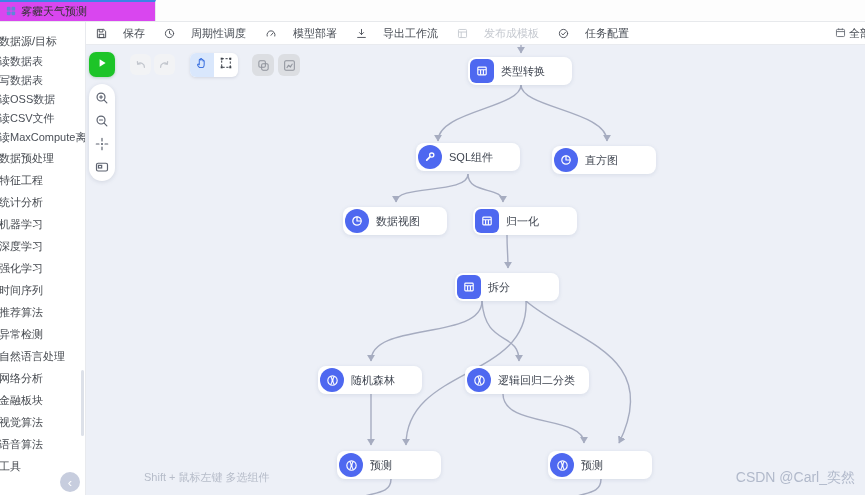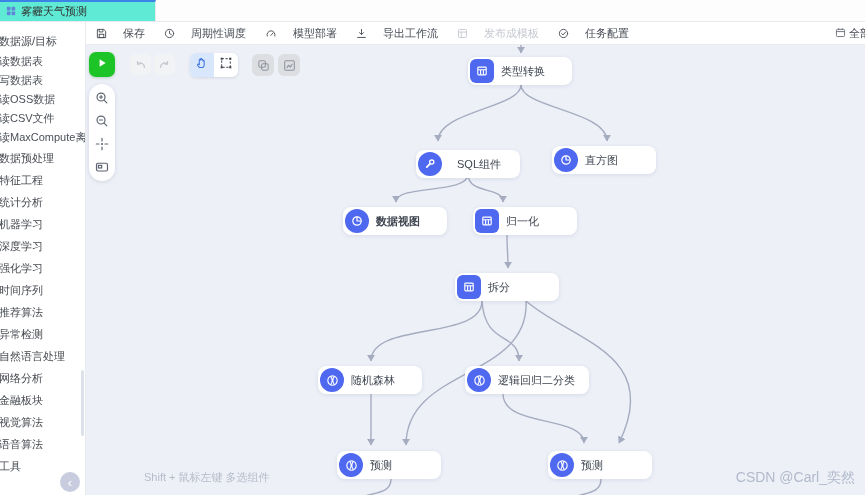--- a/index.html
+++ b/index.html
@@ -2,21 +2,21 @@
 <html><head>
 <meta charset="utf-8">
 <style>
   html,body{margin:0;padding:0;background:#fff;}
   *{box-sizing:border-box;}
   .app{position:relative;width:865px;height:495px;overflow:hidden;
        font-family:"Liberation Sans","DejaVu Sans",sans-serif;background:#fff;}
   
   .tabbar{height:22px;background:#fdfdfd;border-bottom:1px solid #e7e9ec;display:flex;}
   .tab{display:flex;align-items:center;gap:5px;width:156px;padding-left:6px;
-       background:#5eead4;border-top:2px solid #3c83e6;border-right:1px solid #e7e9ec;
+       background:#d946ef;border-top:2px solid #3c83e6;border-right:1px solid #e7e9ec;
        font-size:11px;color:#333;cursor:pointer;}
   
   .main{display:flex;height:473px;}
   .sidebar{position:relative;width:86px;background:#fff;border-right:1px solid #e8eaee;
            overflow:hidden;flex:none;}
   .sb-list{padding-top:8px;}
   .sb-row{white-space:nowrap;margin-left:-5px;padding-left:4px;font-size:11px;color:#4b5058;
           cursor:pointer;height:19px;line-height:19px;}
   .sb-row.category{height:22px;line-height:22px;color:#45494f;}
   .sb-scroll{position:absolute;right:1px;top:348px;width:3px;height:66px;border-radius:2px;
@@ -232,21 +232,21 @@
               <div class="nicon square">
                 <svg width="14" height="14" viewBox="0 0 16 16">
                   <g stroke="#fff" stroke-width="1.3" fill="none">
                     <rect x="3.2" y="3.6" width="9.6" height="8.8" rx="1"></rect>
                     <path d="M3.2 6.6 h9.6 M6.4 6.6 v5.8 M9.6 6.6 v5.8"></path>
                   </g>
                 </svg>
               </div>
               <span class="nlabel">类型转换</span>
             </div>
-            <div class="node" style="left: 330px; top: 105px; gap: 8px;">
+            <div class="node" style="left: 330px; top: 98px;">
               <div class="nicon circle">
                 <svg width="14" height="14" viewBox="0 0 16 16">
                   <g stroke="#fff" fill="none" stroke-linecap="round">
                     <circle cx="10" cy="5.8" r="2.4" stroke-width="1.5"></circle>
                     <path d="M4.3 11.6 L8.2 7.7" stroke-width="2"></path>
                   </g>
                 </svg>
               </div>
               <span class="nlabel">SQL组件</span>
             </div>
@@ -254,21 +254,21 @@
               <div class="nicon circle">
                 <svg width="14" height="14" viewBox="0 0 16 16">
                   <g stroke="#fff" stroke-width="1.4" fill="none" stroke-linecap="round">
                     <circle cx="8" cy="8" r="4.8"></circle>
                     <path d="M8 8 V3.4 M8 8 H12.6"></path>
                   </g>
                 </svg>
               </div>
               <span class="nlabel">直方图</span>
             </div>
-            <div class="node" style="left: 257px; top: 162px; font-weight: bold;">
+            <div class="node" style="left: 257px; top: 162px;">
               <div class="nicon circle">
                 <svg width="14" height="14" viewBox="0 0 16 16">
                   <g stroke="#fff" stroke-width="1.4" fill="none" stroke-linecap="round">
                     <circle cx="8" cy="8" r="4.8"></circle>
                     <path d="M8 8 V3.4 M8 8 H12.6"></path>
                   </g>
                 </svg>
               </div>
               <span class="nlabel">数据视图</span>
             </div>

